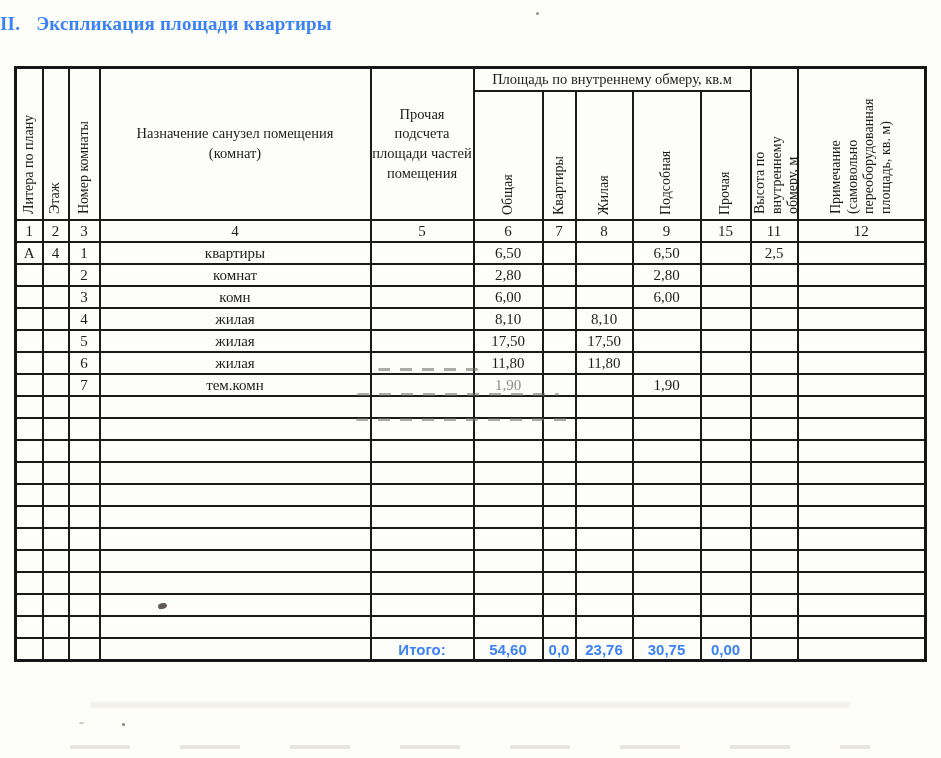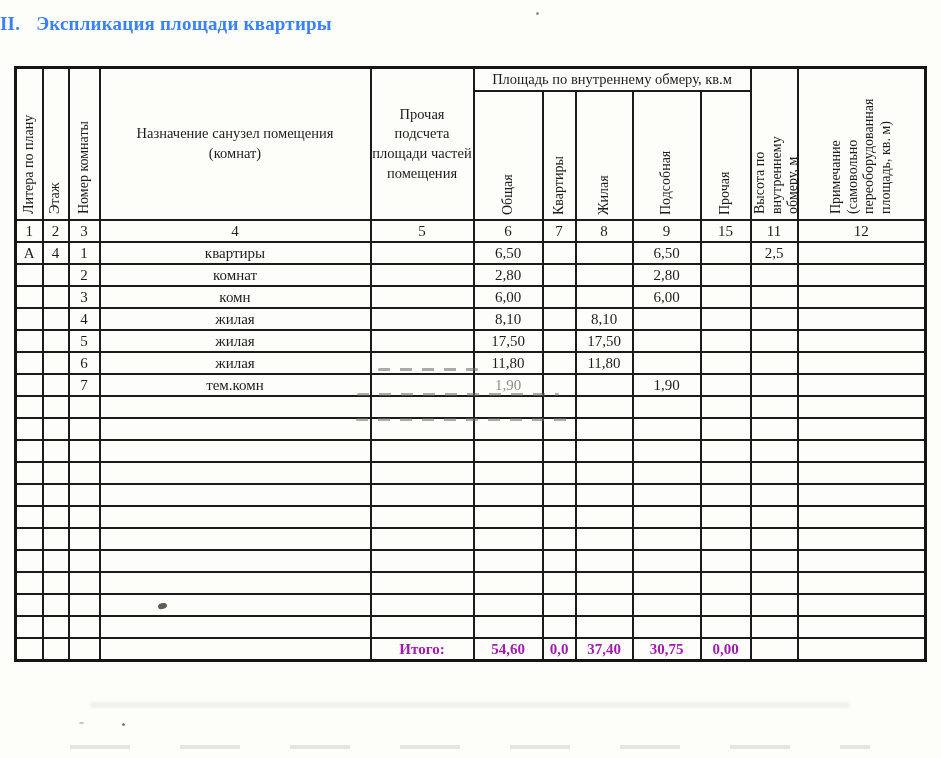--- a/index.html
+++ b/index.html
@@ -60,24 +60,24 @@
     margin:0 auto;
     white-space:pre-line;
     font-size:14px;
     line-height:1.18;
     text-align:left;
   }
   .v-tall  { height:140px; }
   .v-short { height:118px; }
 
   .totals td {
-    font-family:Liberation Serif, serif;
+    font-family:Liberation Sans, sans-serif;
     font-weight:700;
     font-size:14px;
-    color:#a21caf;
+    color:#3b82f6;
   }
   .faded { color:#8d8d89; }
 
   
   .artifact { position:absolute; z-index:3; pointer-events:none; }
   .streak {
     height:3px; border-radius:2px;
     background:repeating-linear-gradient(90deg,
       rgba(104,104,99,.55) 0 12px, rgba(104,104,99,0) 12px 22px);
     filter:blur(.3px);
@@ -443,21 +443,21 @@
           <td></td>
         </tr>
         <tr class="totals">
           <td></td>
           <td></td>
           <td></td>
           <td></td>
           <td>Итого:</td>
           <td>54,60</td>
           <td>0,0</td>
-          <td>37,40</td>
+          <td>23,76</td>
           <td>30,75</td>
           <td>0,00</td>
           <td></td>
           <td></td>
         </tr>
       </tbody>
   </table>
 
   <div class="artifact streak s1"></div>
   <div class="artifact streak s2"></div>

